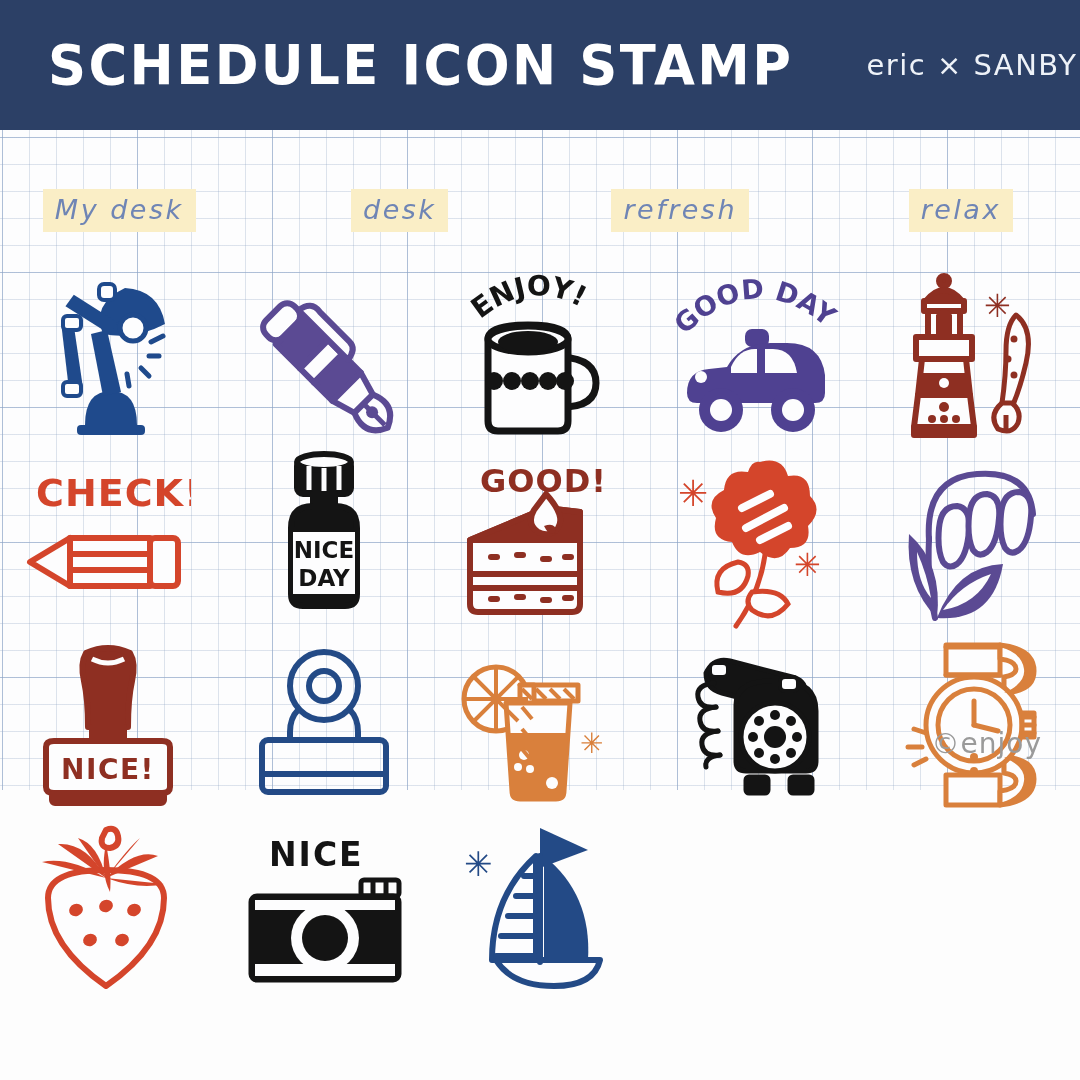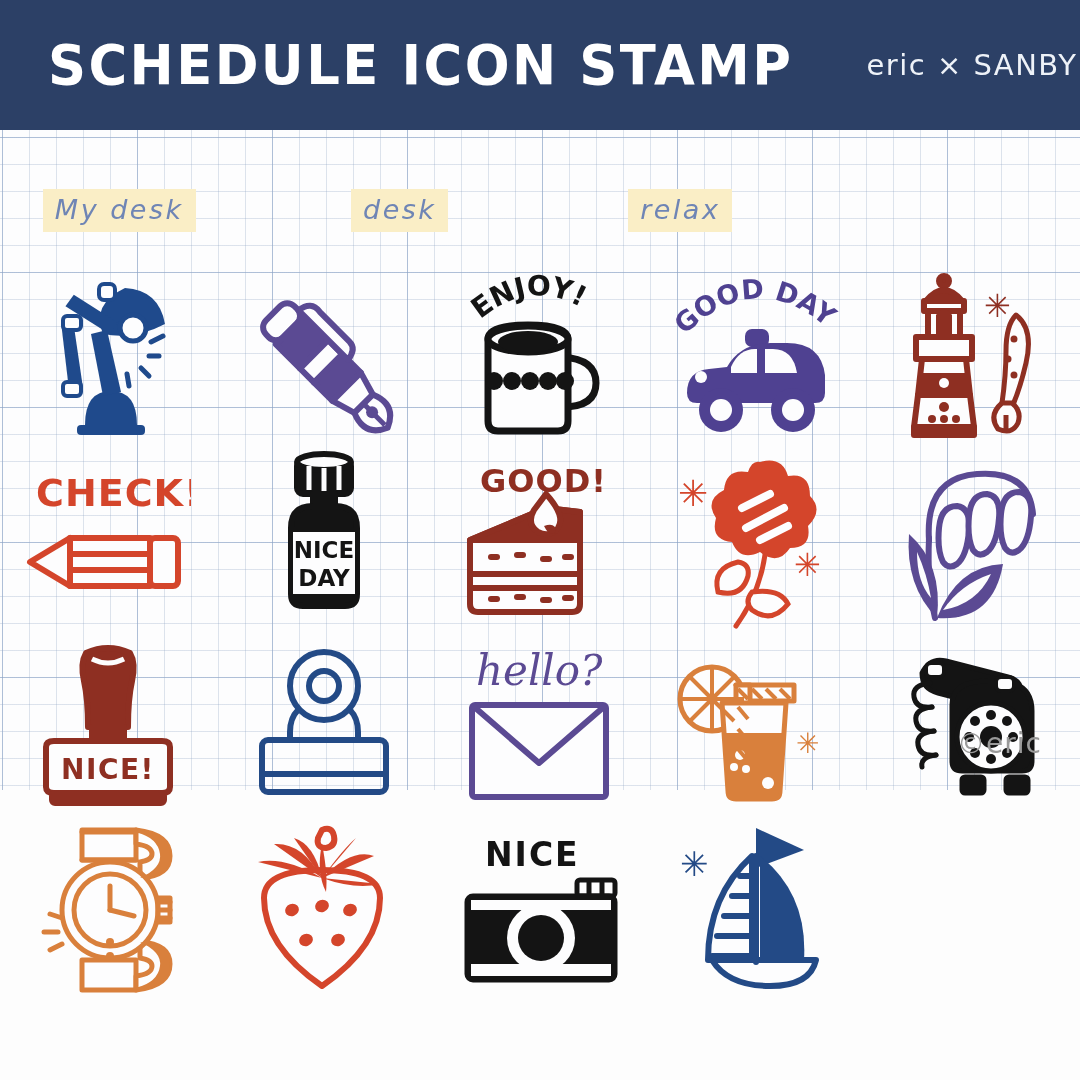--- a/index.html
+++ b/index.html
@@ -90,20 +90,23 @@
     <div id="header-title">SCHEDULE ICON STAMP</div>
     <div id="header-credit">eric × SANBY</div>
   </div>
 
   <div id="labels">
     <div class="label-cell">
       <span class="label-chip">My desk</span>
     </div>
     <div class="label-cell">
       <span class="label-chip">desk</span>
+    </div>
+    <div class="label-cell">
+      <span class="label-chip">refresh</span>
     </div>
     <div class="label-cell">
       <span class="label-chip">relax</span>
     </div>
   </div>
 
   <div id="grid">
 
     <div class="cell">
       <svg width="150" height="170" viewBox="0 0 150 170">
@@ -340,29 +343,20 @@
         <g stroke="#234a86" stroke-width="6" fill="none" stroke-linejoin="round">
           <circle cx="80" cy="44" r="34"></circle>
           <circle cx="80" cy="44" r="15"></circle>
           <path d="M54 68 q-8 8 -8 22 l0 10 M106 68 q8 8 8 22 l0 10"></path>
           <rect x="18" y="98" width="124" height="52" rx="6"></rect>
           <line x1="18" y1="132" x2="142" y2="132"></line>
         </g>
       </svg>
     </div>
 
-    <div class="cell">
-      <svg width="165" height="175" viewBox="0 0 165 175">
-        <text x="18" y="48" font-family="DejaVu Serif, serif" font-size="42" font-style="italic" fill="#5b4a93">hello?</text>
-        <g stroke="#5b4a93" stroke-width="6" fill="#fdfdfe" stroke-linejoin="round">
-          <rect x="14" y="68" width="134" height="92" rx="3"></rect>
-          <path d="M14 68 L81 126 L148 68" fill="none"></path>
-        </g>
-      </svg>
-    </div>
 
 
     <div class="cell">
       <svg width="165" height="175" viewBox="0 0 165 175">
         <g stroke="#d9803c" stroke-width="5" fill="#fdfdfe" stroke-linejoin="round">
           <circle cx="38" cy="62" r="32"></circle>
           <path d="M62 48 l58 0 l0 16 l-44 0 z"></path>
           <path d="M62 48 l0 84 l14 0 l0 -84 z"></path>
           <path d="M48 66 l64 0 l-6 88 q0 8 -8 8 l-36 0 q-8 0 -8 -8 z"></path>
         </g>
@@ -513,15 +507,15 @@
           <line x1="50" y1="96" x2="78" y2="96"></line>
           <line x1="43" y1="116" x2="78" y2="116"></line>
           <line x1="38" y1="136" x2="78" y2="136"></line>
           <line x1="82" y1="36" x2="82" y2="142"></line>
         </g>
       </svg>
     </div>
 
   </div>
 
-  <div id="watermark">©eric</div>
+  <div id="watermark">©enjoy</div>
 
 </div>
 
 </body></html>

